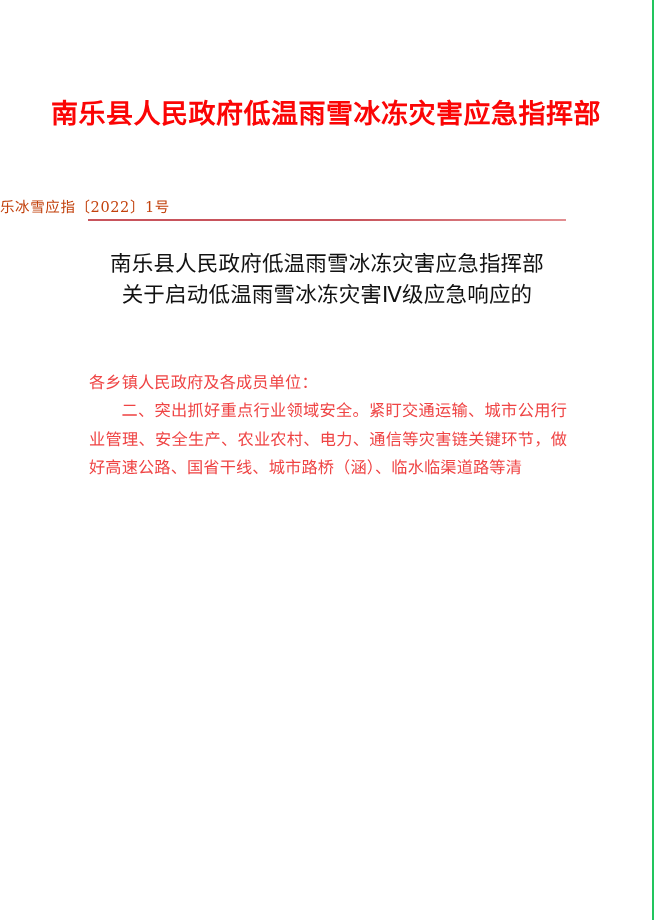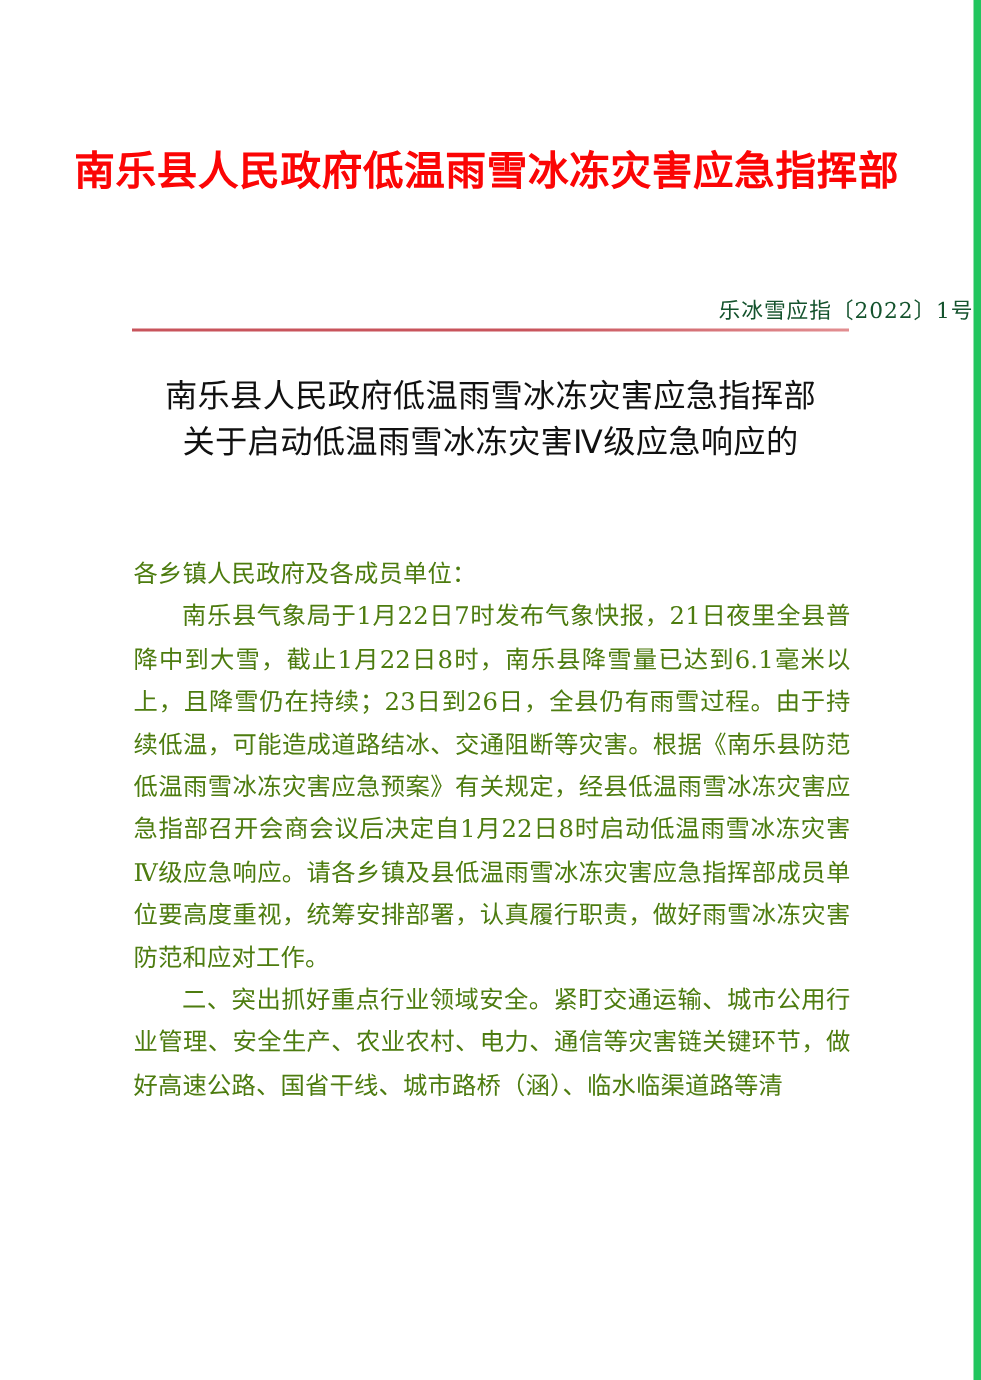--- a/index.html
+++ b/index.html
@@ -13,21 +13,21 @@
     color: #000000;
   }
   #page {
     position: relative;
     width: 654px;
     height: 920px;
     margin: 0;
     background: #ffffff;
     box-sizing: border-box;
     overflow: hidden;
-    border-right: 5px solid #22c55e;
+    border-right: 2px solid #22c55e;
   }
 
   
   .masthead {
     position: absolute;
     left: 0;
     right: 0;
     top: 99px;
     text-align: center;
   }
@@ -40,25 +40,25 @@
     color: #fb0505;
     white-space: nowrap;
   }
 
   
   .docnum {
     position: absolute;
     left: 0;
     right: 0;
     top: 195px;
-    text-align: right;
+    text-align: left;
     font-family: "DejaVu Serif", "Liberation Serif", serif;
     font-size: 14.5px;
     letter-spacing: 0.6px;
-    color: #14532d;
+    color: #c2410c;
   }
 
   
   .red-rule {
     position: absolute;
     left: 88px;
     top: 219px;
     width: 478px;
     height: 1.6px;
     background: linear-gradient(to right, #c8545c, #c8545c 55%, #e28e91);
@@ -87,21 +87,21 @@
 
   
   .body-text {
     position: absolute;
     left: 89px;
     top: 369px;
     width: 478px;
     font-family: "DejaVu Serif", "Liberation Serif", serif;
     font-size: 16.2px;
     line-height: 28.4px;
-    color: #4d7c0f;
+    color: #ef4444;
     text-align: justify;
     text-justify: inter-character;
     letter-spacing: 0.15px;
   }
   .body-text p {
     margin: 0;
   }
   .body-text p.indent {
     text-indent: 2em;
   }
@@ -122,17 +122,16 @@
 
   <div class="red-rule"></div>
 
   <div class="doc-title">
     <span class="tl">南乐县人民政府低温雨雪冰冻灾害应急指挥部</span>
     <span class="tl">关于启动低温雨雪冰冻灾害Ⅳ级应急响应的</span>
   </div>
 
   <div class="body-text">
     <p class="flush">各乡镇人民政府及各成员单位：</p>
-    <p class="indent">南乐县气象局于1月22日7时发布气象快报，21日夜里全县普降中到大雪，截止1月22日8时，南乐县降雪量已达到6.1毫米以上，且降雪仍在持续；23日到26日，全县仍有雨雪过程。由于持续低温，可能造成道路结冰、交通阻断等灾害。根据《南乐县防范低温雨雪冰冻灾害应急预案》有关规定，经县低温雨雪冰冻灾害应急指部召开会商会议后决定自1月22日8时启动低温雨雪冰冻灾害Ⅳ级应急响应。请各乡镇及县低温雨雪冰冻灾害应急指挥部成员单位要高度重视，统筹安排部署，认真履行职责，做好雨雪冰冻灾害防范和应对工作。</p>
     <p class="indent">二、突出抓好重点行业领域安全。紧盯交通运输、城市公用行业管理、安全生产、农业农村、电力、通信等灾害链关键环节，做好高速公路、国省干线、城市路桥（涵）、临水临渠道路等清</p>
   </div>
 
 </div>
 
 </body></html>

